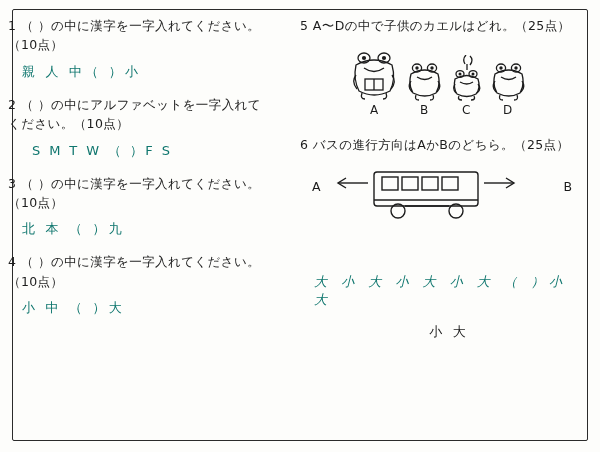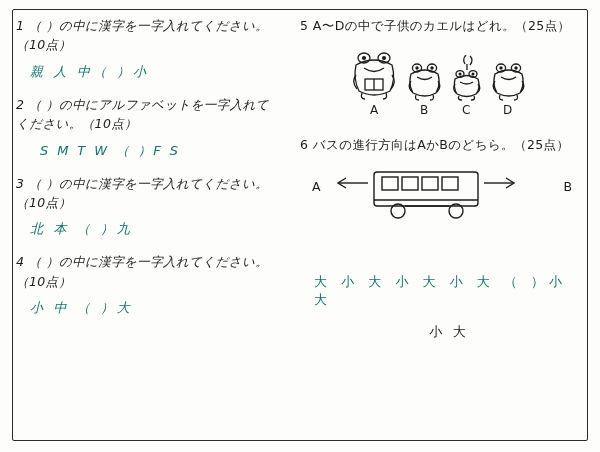--- a/index.html
+++ b/index.html
@@ -28,21 +28,21 @@
     height: 432px;
     border: 1px solid #2b2b2b;
     border-radius: 2px;
     box-sizing: border-box;
   }
   .col {
     position: absolute;
     top: 16px;
     box-sizing: border-box;
   }
-  .col-left { left: 16px; width: 272px; font-style: italic; }
+  .col-left { left: 8px; width: 272px; }
   .col-right { left: 300px; width: 284px; }
 
   .q {
     position: relative;
     margin-bottom: 6px;
     font-size: 12.5px;
     line-height: 1.55;
     letter-spacing: 0.4px;
     color: #1c1c1c;
   }
@@ -62,20 +62,21 @@
     font-size: 13px;
     letter-spacing: 3.2px;
     color: #0f766e;
   }
   .answer-line.tight {
     letter-spacing: 2.4px;
     margin-left: 24px;
   }
   .answer-line.wide {
     letter-spacing: 5px;
+    font-style: italic;
   }
   .answer-line2 {
     margin: 2px 0 0 14px;
     font-size: 13px;
     letter-spacing: 3.2px;
     text-align: center;
   }
   .gap-s { height: 6px; }
   .gap-m { height: 14px; }
   .gap-l { height: 22px; }

